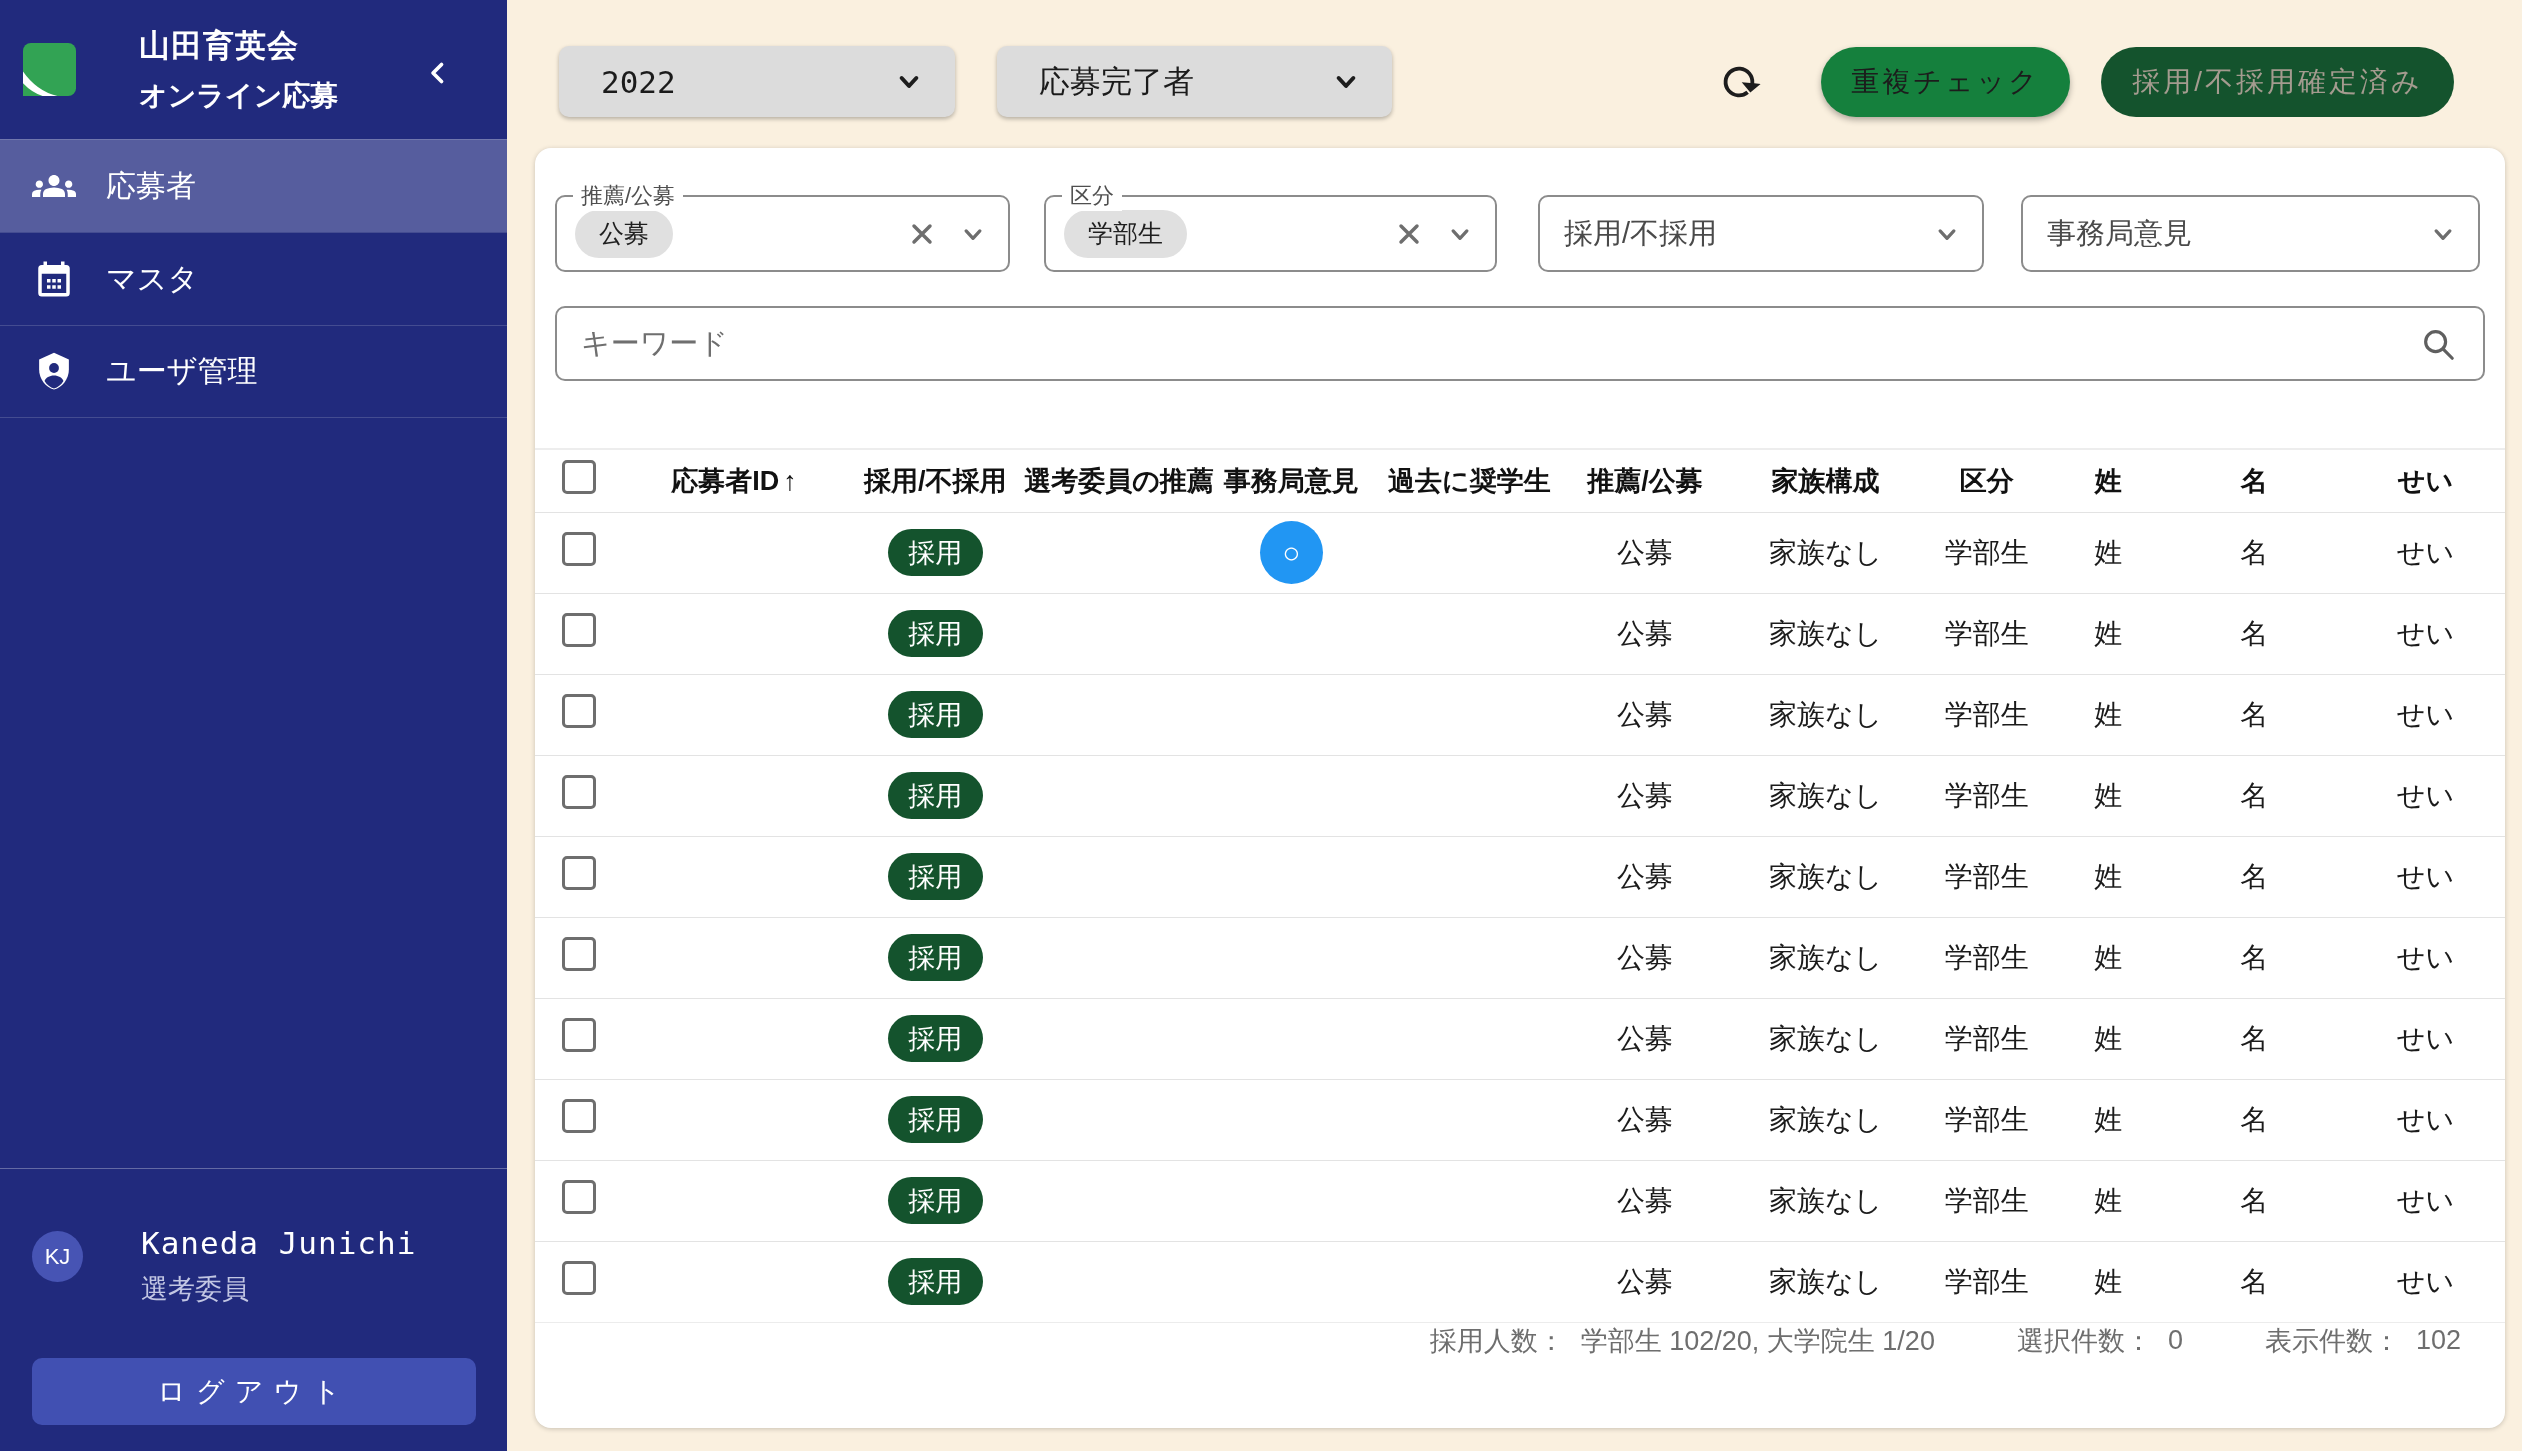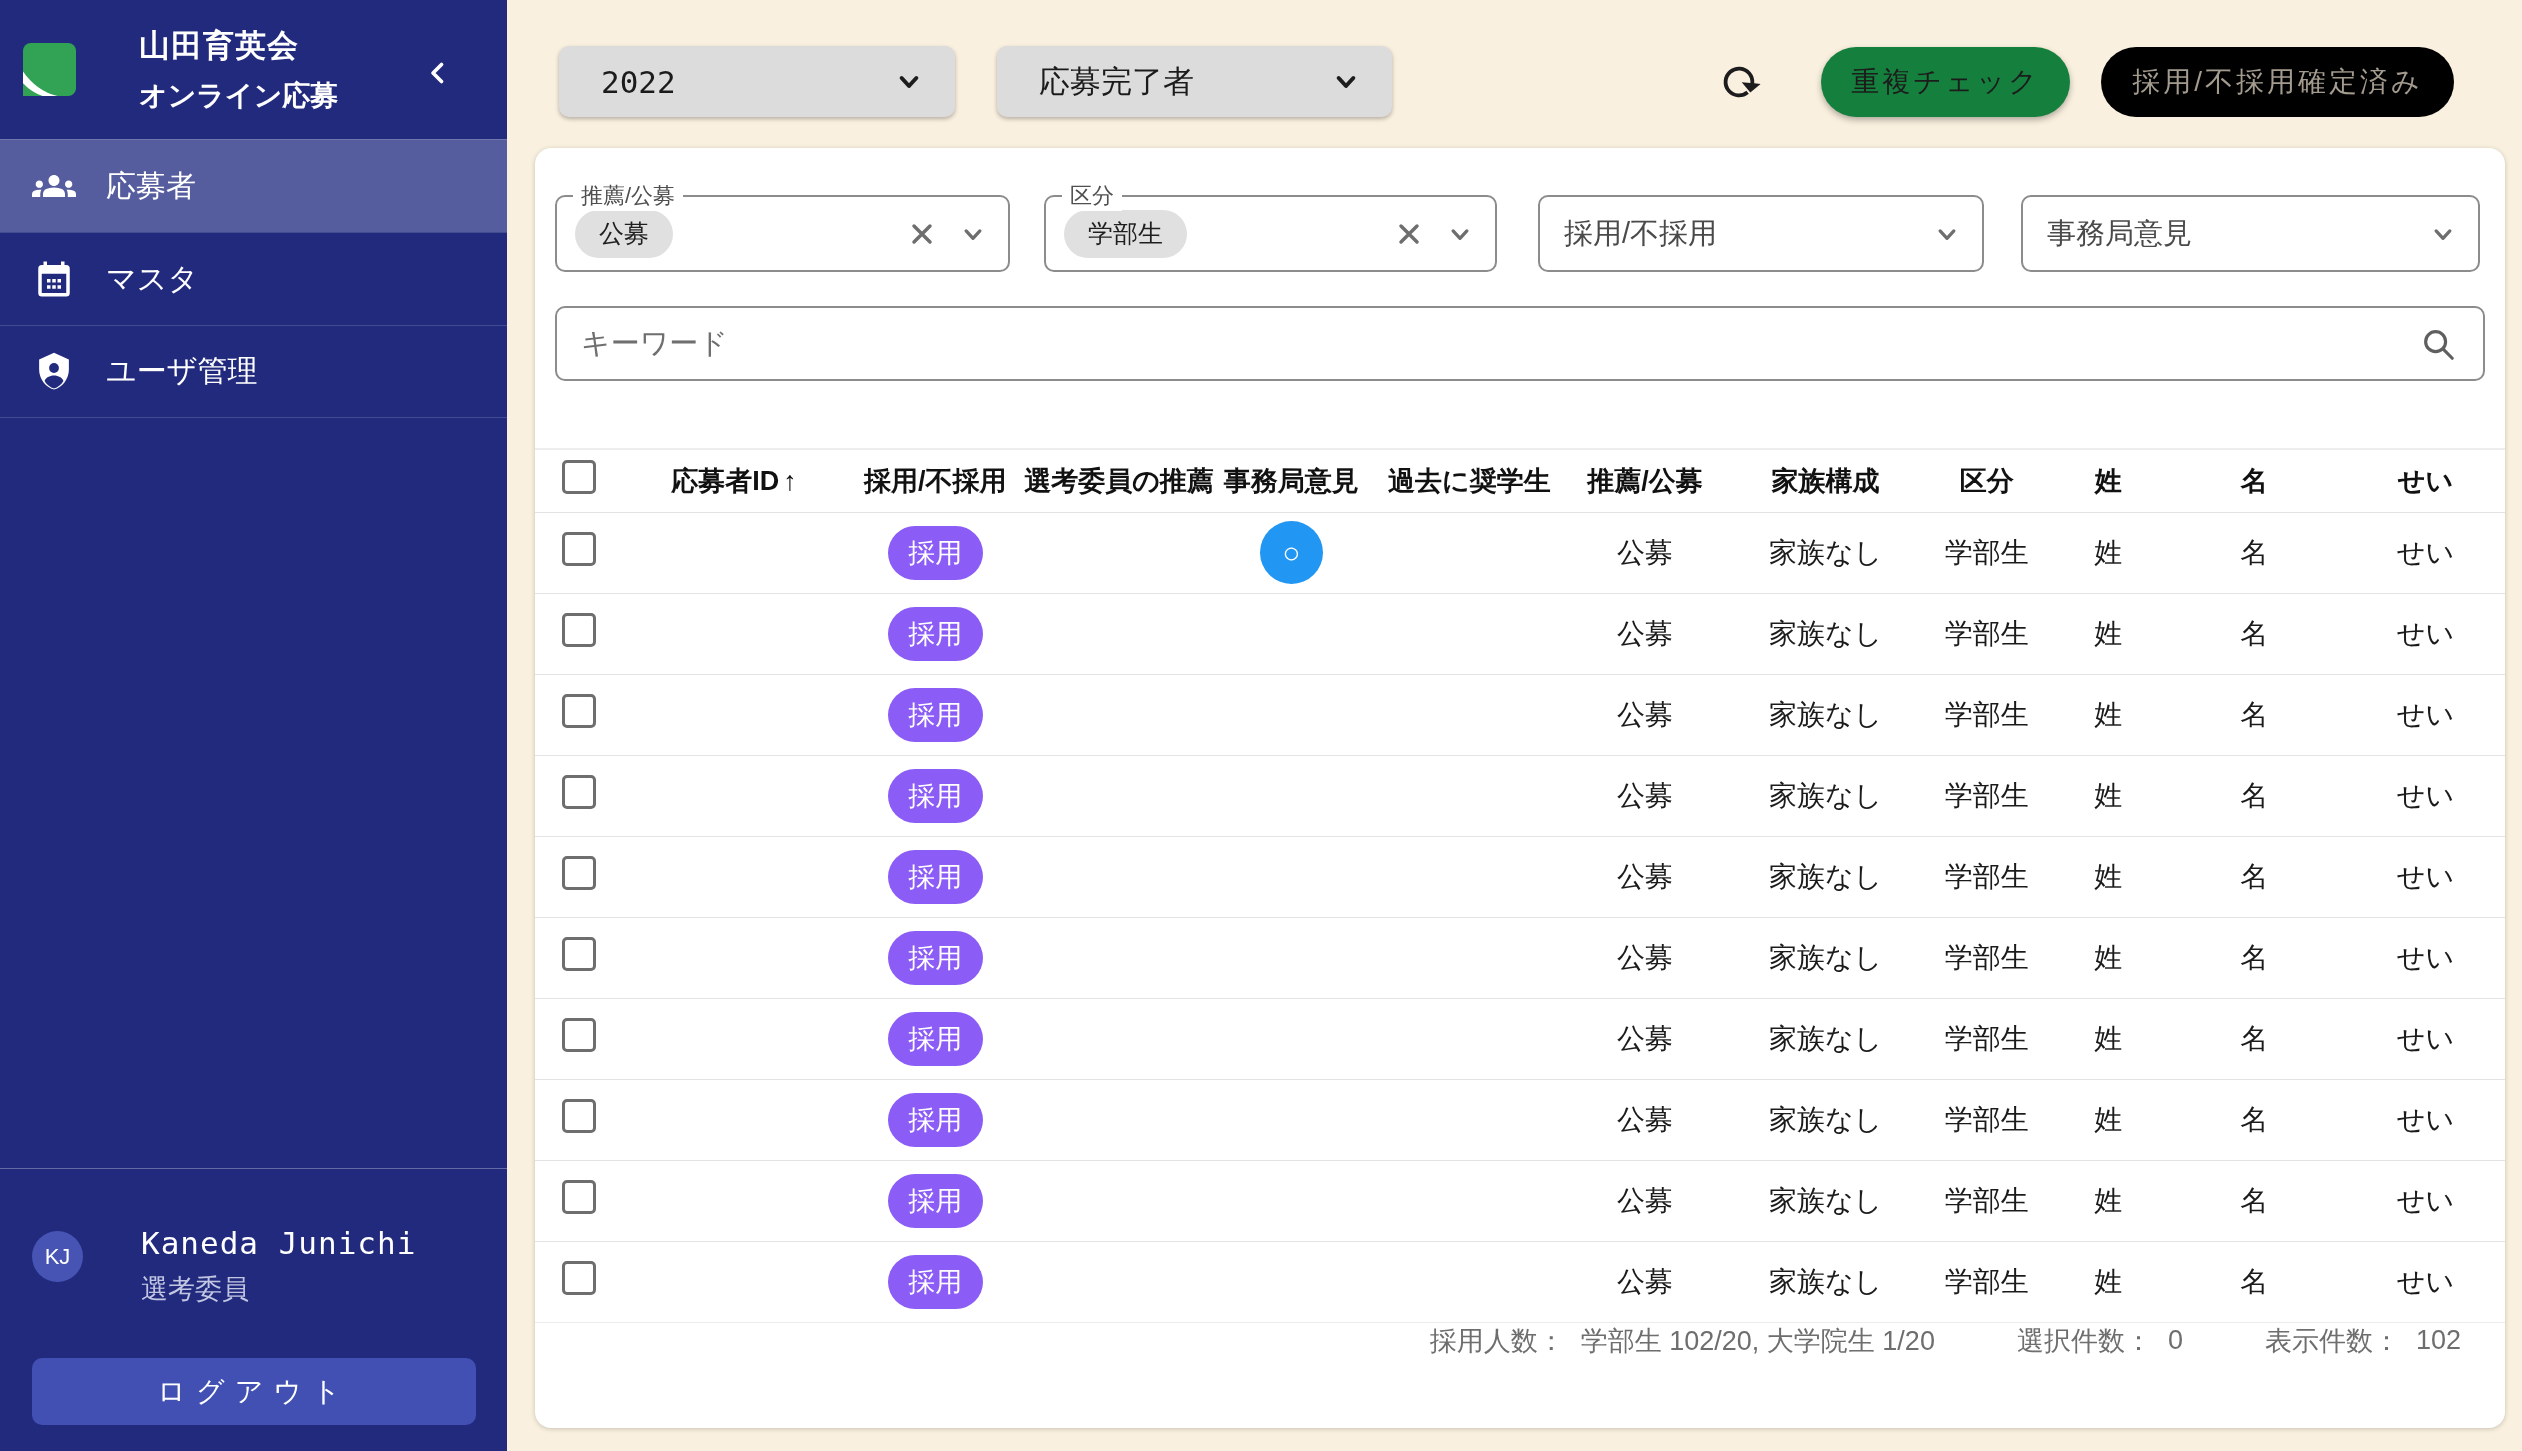--- a/index.html
+++ b/index.html
@@ -85,21 +85,21 @@
   .pill-btn {
     height: 70px; border: none; border-radius: 36px;
     font-size: 28px; font-family: inherit; letter-spacing: 3px;
     display: flex; align-items: center; justify-content: center;
   }
   .btn-orange {
     width: 249px; margin-left: 57px; background: #15803d; color: #1c1c1c;
     box-shadow: 0 3px 6px rgba(0,0,0,0.3); cursor: pointer;
   }
   .btn-disabled {
-    width: 353px; margin-left: 31px; background: #000000; color: #a49b8f;
+    width: 353px; margin-left: 31px; background: #14532d; color: #a49b8f;
   }
 
   .card {
     margin: 31px 18px 0 28px;
     width: 1970px; height: 1280px;
     background: #fff; border-radius: 16px;
     box-shadow: 0 1px 5px rgba(0,0,0,0.2);
     display: flex; flex-direction: column;
     overflow: hidden;
   }
@@ -152,22 +152,22 @@
     border-bottom: 1px solid #e3e3e3;
     text-align: center; vertical-align: middle; white-space: nowrap;
   }
   .checkbox {
     display: inline-block; width: 34px; height: 34px;
     border: 3px solid #6e6e6e; border-radius: 5px; cursor: pointer;
   }
   .sort-arrow { font-weight: 400; font-size: 27px; margin-left: 4px; }
   .chip-blue {
     display: inline-flex; align-items: center; justify-content: center;
-    min-width: 95px; height: 54px; border-radius: 30px;
-    background: #8b5cf6; color: #fff; font-size: 27px;
+    min-width: 95px; height: 47px; border-radius: 30px;
+    background: #14532d; color: #fff; font-size: 27px;
   }
   .chip-circle {
     display: inline-flex; align-items: center; justify-content: center;
     width: 63px; height: 63px; min-width: 63px; border-radius: 50%;
     background: #2196f3; color: #fff; font-size: 30px;
   }
 
   .table-footer {
     flex: 1; display: flex; align-items: flex-start; justify-content: flex-end;
     gap: 82px; padding-right: 44px;

